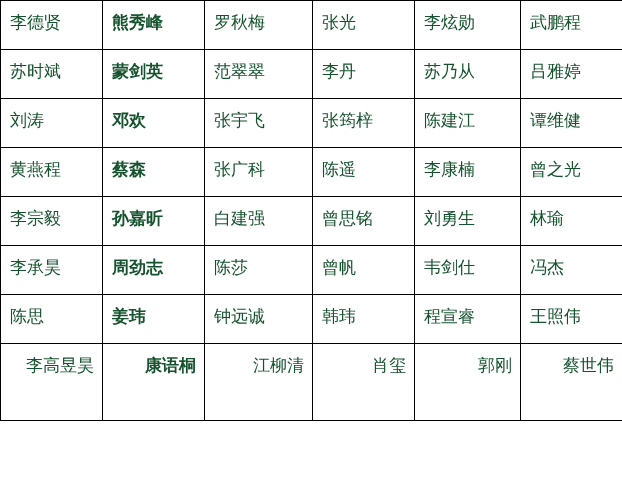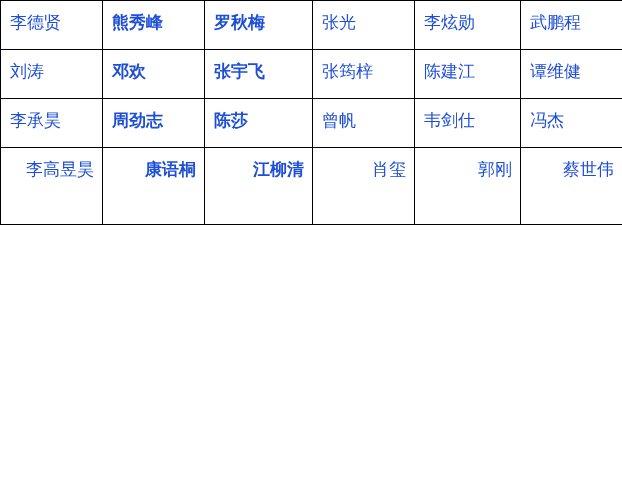--- a/index.html
+++ b/index.html
@@ -18,68 +18,104 @@
     width: 620px;
     margin: 0;
     border-top: 1px solid #000;
     border-left: 1px solid #000;
   }
   .name-table td {
     border-right: 1px solid #000;
     border-bottom: 1px solid #000;
     font-size: 17px;
     line-height: 22px;
-    color: #1d4ed8;
+    color: #14532d;
     padding: 10px 8px 10px 9px;
     vertical-align: top;
     height: 28px;
     word-break: break-all;
     overflow: hidden;
   }
   .name-table tr.tall td {
     height: 56px;
     text-align: right;
   }
   .col0 { width: 84px; }
   .col1 { width: 84px; font-weight: bold; }
-  .col2 { width: 90px; font-weight: bold; }
+  .col2 { width: 90px; }
   .col3 { width: 84px; }
   .col4 { width: 88px; }
   .col5 { width: 84px; }
 </style>
 </head>
 <body>
 
 <table class="name-table">
   <tbody>
     <tr>
       <td class="col0">李德贤</td>
       <td class="col1">熊秀峰</td>
       <td class="col2">罗秋梅</td>
       <td class="col3">张光</td>
       <td class="col4">李炫勋</td>
       <td class="col5">武鹏程</td>
 
     </tr>
     <tr>
+      <td class="col0">苏时斌</td>
+      <td class="col1">蒙剑英</td>
+      <td class="col2">范翠翠</td>
+      <td class="col3">李丹</td>
+      <td class="col4">苏乃从</td>
+      <td class="col5">吕雅婷</td>
+
+    </tr>
+    <tr>
       <td class="col0">刘涛</td>
       <td class="col1">邓欢</td>
       <td class="col2">张宇飞</td>
       <td class="col3">张筠梓</td>
       <td class="col4">陈建江</td>
       <td class="col5">谭维健</td>
 
     </tr>
     <tr>
+      <td class="col0">黄燕程</td>
+      <td class="col1">蔡森</td>
+      <td class="col2">张广科</td>
+      <td class="col3">陈遥</td>
+      <td class="col4">李康楠</td>
+      <td class="col5">曾之光</td>
+
+    </tr>
+    <tr>
+      <td class="col0">李宗毅</td>
+      <td class="col1">孙嘉昕</td>
+      <td class="col2">白建强</td>
+      <td class="col3">曾思铭</td>
+      <td class="col4">刘勇生</td>
+      <td class="col5">林瑜</td>
+
+    </tr>
+    <tr>
       <td class="col0">李承昊</td>
       <td class="col1">周劲志</td>
       <td class="col2">陈莎</td>
       <td class="col3">曾帆</td>
       <td class="col4">韦剑仕</td>
       <td class="col5">冯杰</td>
+
+    </tr>
+    <tr>
+      <td class="col0">陈思</td>
+      <td class="col1">姜玮</td>
+      <td class="col2">钟远诚</td>
+      <td class="col3">韩玮</td>
+      <td class="col4">程宣睿</td>
+      <td class="col5">王照伟</td>
 
     </tr>
     <tr class="tall">
       <td class="col0">李高昱昊</td>
       <td class="col1">康语桐</td>
       <td class="col2">江柳清</td>
       <td class="col3">肖玺</td>
       <td class="col4">郭刚</td>
       <td class="col5">蔡世伟</td>
 

